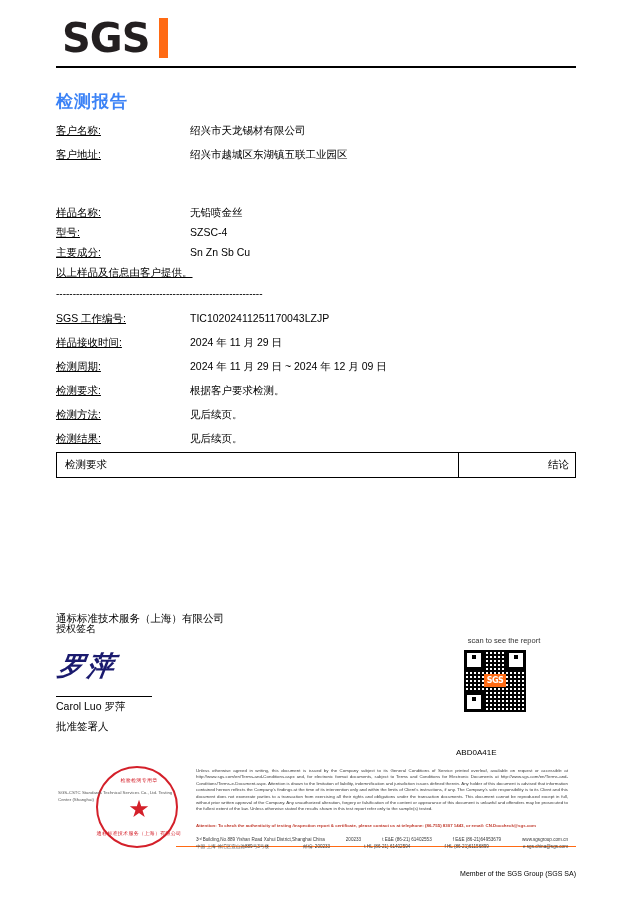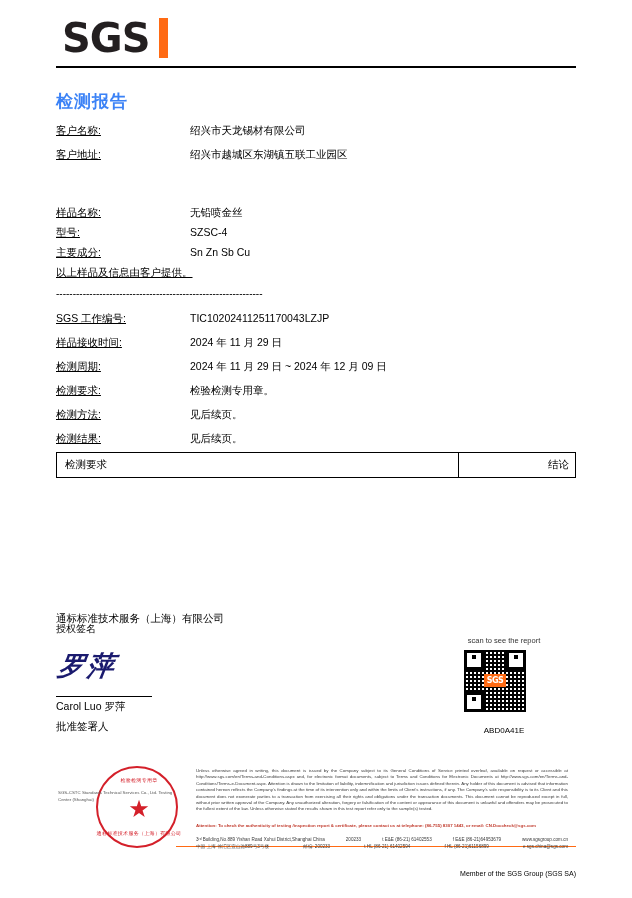--- a/index.html
+++ b/index.html
@@ -247,23 +247,22 @@
     font-family: "DejaVu Sans", sans-serif;
     font-weight: bold;
     font-size: 8px;
     text-align: center;
     line-height: 13px;
     letter-spacing: -0.5px;
   }
   .qr-code-text {
     position: absolute;
     left: 456px;
-    top: 726px;
+    top: 748px;
     width: 96px;
-    text-align: center;
     font-size: 8px;
     color: #000;
   }
   
   .footer-rule {
     position: absolute;
     left: 176px;
     right: 56px;
     top: 846px;
     height: 1px;
@@ -402,21 +401,21 @@
   <div class="kv wide" style="left:56px; top:336px;">
     <span class="k">样品接收时间:</span>
     <span class="v">2024 年 11 月 29 日</span>
   </div>
   <div class="kv wide" style="left:56px; top:360px;">
     <span class="k">检测周期:</span>
     <span class="v">2024 年 11 月 29 日 ~ 2024 年 12 月 09 日</span>
   </div>
   <div class="kv wide" style="left:56px; top:384px;">
     <span class="k">检测要求:</span>
-    <span class="v">检验检测专用章。</span>
+    <span class="v">根据客户要求检测。</span>
   </div>
   <div class="kv wide" style="left:56px; top:408px;">
     <span class="k">检测方法:</span>
     <span class="v">见后续页。</span>
   </div>
   <div class="kv wide" style="left:56px; top:432px;">
     <span class="k">检测结果:</span>
     <span class="v">见后续页。</span>
   </div>
 

